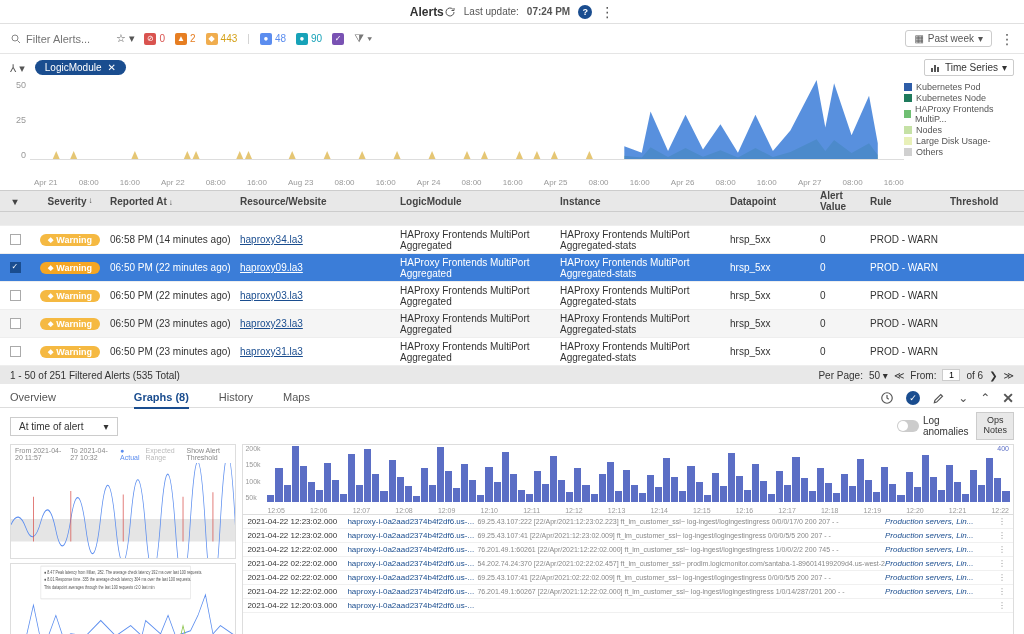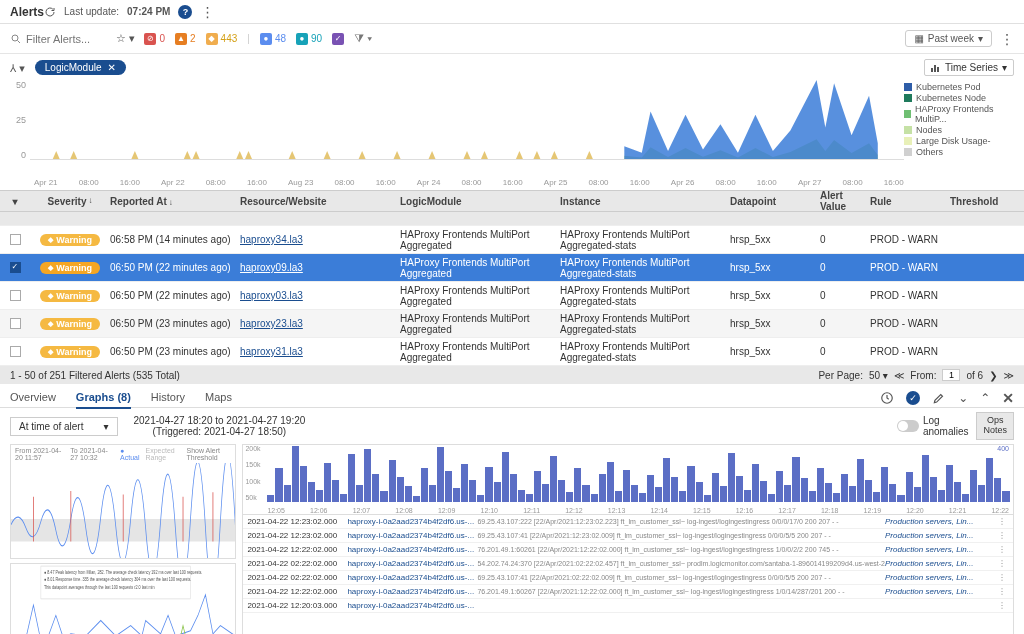--- a/index.html
+++ b/index.html
@@ -1,19 +1,19 @@
 <!DOCTYPE html>
 <html><head>
 <meta charset="utf-8">
 <style>
 * { margin: 0; padding: 0; box-sizing: border-box; }
 body { font-family: -apple-system, BlinkMacSystemFont, "Segoe UI", Arial, sans-serif; font-size: 11px; color: #333; background: #fff; width: 1024px; height: 634px; overflow: hidden; }
 
 
-.header { display: flex; align-items: center; justify-content: flex-start; padding: 4px 10px; border-bottom: 1px solid #e0e0e0; height: 24px; }
+.header { display: flex; align-items: center; justify-content: center; padding: 4px 10px; border-bottom: 1px solid #e0e0e0; height: 24px; }
 .header-title { font-size: 12px; font-weight: 600; }
 .header-right { display: flex; align-items: center; gap: 8px; font-size: 10px; color: #555; }
 .refresh-icon { width: 12px; height: 12px; }
 .help-circle { width: 14px; height: 14px; background: #1a4d8f; border-radius: 50%; color: #fff; display: inline-flex; align-items: center; justify-content: center; font-size: 9px; font-weight: bold; }
 .menu-dots { font-size: 14px; color: #555; cursor: pointer; }
 
 
 .filter-bar { display: flex; align-items: center; padding: 6px 10px; gap: 10px; border-bottom: 1px solid #e5e5e5; height: 30px; }
 .search-wrap { display: flex; align-items: center; color: #888; gap: 4px; }
 .search-input { border: none; outline: none; font-size: 11px; width: 80px; color: #888; }
@@ -78,21 +78,21 @@
 .tbl-row.muted { background: #e8e8e8; }
 
 
 .pagination { display: flex; align-items: center; justify-content: space-between; padding: 2px 10px; font-size: 10px; background: #e8e8e8; height: 18px; }
 .page-right { display: flex; align-items: center; gap: 6px; }
 .page-input { width: 18px; border: 1px solid #ccc; font-size: 9px; text-align: center; }
 
 
 .tabs { display: flex; align-items: center; padding: 4px 10px 0; border-bottom: 1px solid #ddd; gap: 20px; font-size: 11px; height: 24px; }
 .tab { padding: 4px 0; cursor: pointer; color: #555; }
-.tab.active { color: #1a4d8f; border-bottom: 2px solid #1a4d8f; font-weight: 600; }
+.tab.active { color: #1a4d8f; border-bottom: 2px solid #1a4d8f; font-weight: 600; margin-left: 48px; }
 .tabs-right { margin-left: auto; display: flex; align-items: center; gap: 12px; color: #555; }
 .icon-btn { cursor: pointer; font-size: 12px; }
 .check-circle { width: 14px; height: 14px; background: #1a4d8f; border-radius: 50%; color: #fff; display: inline-flex; align-items: center; justify-content: center; font-size: 9px; }
 
 
 .time-sel-row { display: flex; align-items: center; padding: 4px 10px; gap: 16px; height: 36px; }
 .dropdown { border: 1px solid #ccc; padding: 3px 8px; font-size: 10px; display: flex; align-items: center; gap: 20px; cursor: pointer; }
 .time-label { font-size: 10px; text-align: center; color: #333; }
 .time-right { margin-left: auto; display: flex; align-items: center; gap: 8px; }
 .toggle-wrap { display: flex; align-items: center; gap: 4px; font-size: 10px; }
@@ -418,21 +418,21 @@
     <span>≪</span>
     <span>From:</span>
     <input class="page-input" value="1" style="">
     <span>of 6</span>
     <span>❯</span>
     <span>≫</span>
   </div>
 </div>
 
 <div class="tabs">
-  <div id="tabs-items" style="display: flex; gap: 20px;">
+  <div id="tabs-items" style="display: flex; gap: 30px;">
       <div class="tab">Overview</div>
       <div class="tab active">Graphs (8)</div>
       <div class="tab">History</div>
       <div class="tab">Maps</div>
     </div>
   <div class="tabs-right">
     <span class="icon-btn">
         <svg width="14" height="14" viewBox="0 0 24 24">
           <circle cx="12" cy="12" r="9" fill="none" stroke="#555" stroke-width="2"></circle>
           <path d="M12 7v5l3 2" stroke="#555" stroke-width="2" fill="none"></path>
@@ -447,24 +447,20 @@
     <span class="icon-btn">⌄</span>
     <span class="icon-btn">⌃</span>
     <span class="icon-btn" style="font-size:14px;font-weight:bold">✕</span>
   </div>
 </div>
 
 <div class="time-sel-row">
   <div class="dropdown">
     <span>At time of alert</span>
       <span>▾</span>
-  </div>
-  <div class="time-label">
-    <div>2021-04-27 18:20 to 2021-04-27 19:20</div>
-    <div>(Triggered: 2021-04-27 18:50)</div>
   </div>
   <div class="time-right">
     <div class="toggle-wrap">
       <div class="toggle"></div>
       <span style="line-height:1.1">Log<br>anomalies</span>
     </div>
     <div class="ops-btn">Ops<br>Notes</div>
   </div>
 </div>
 

